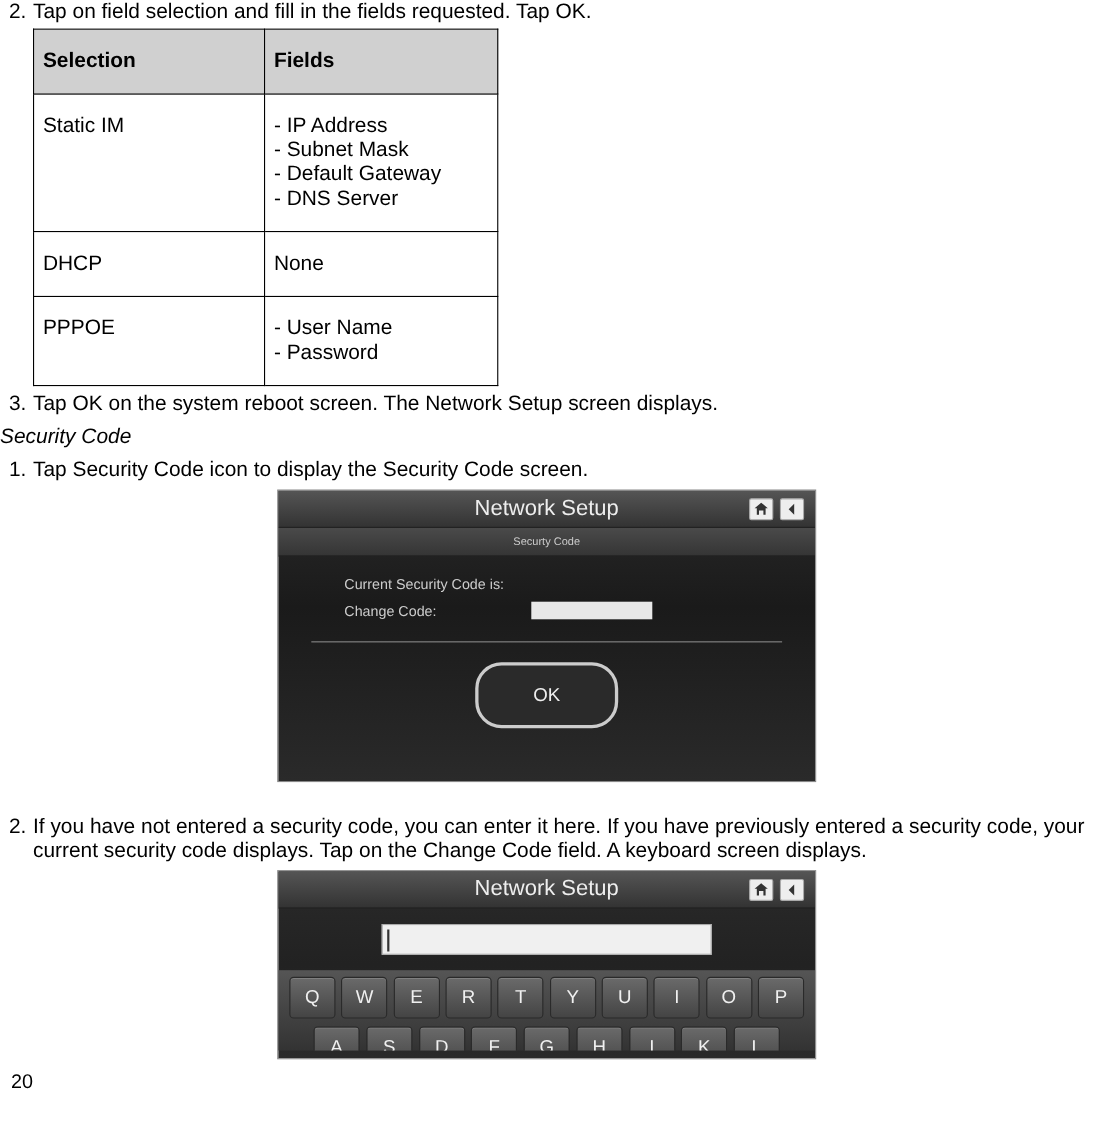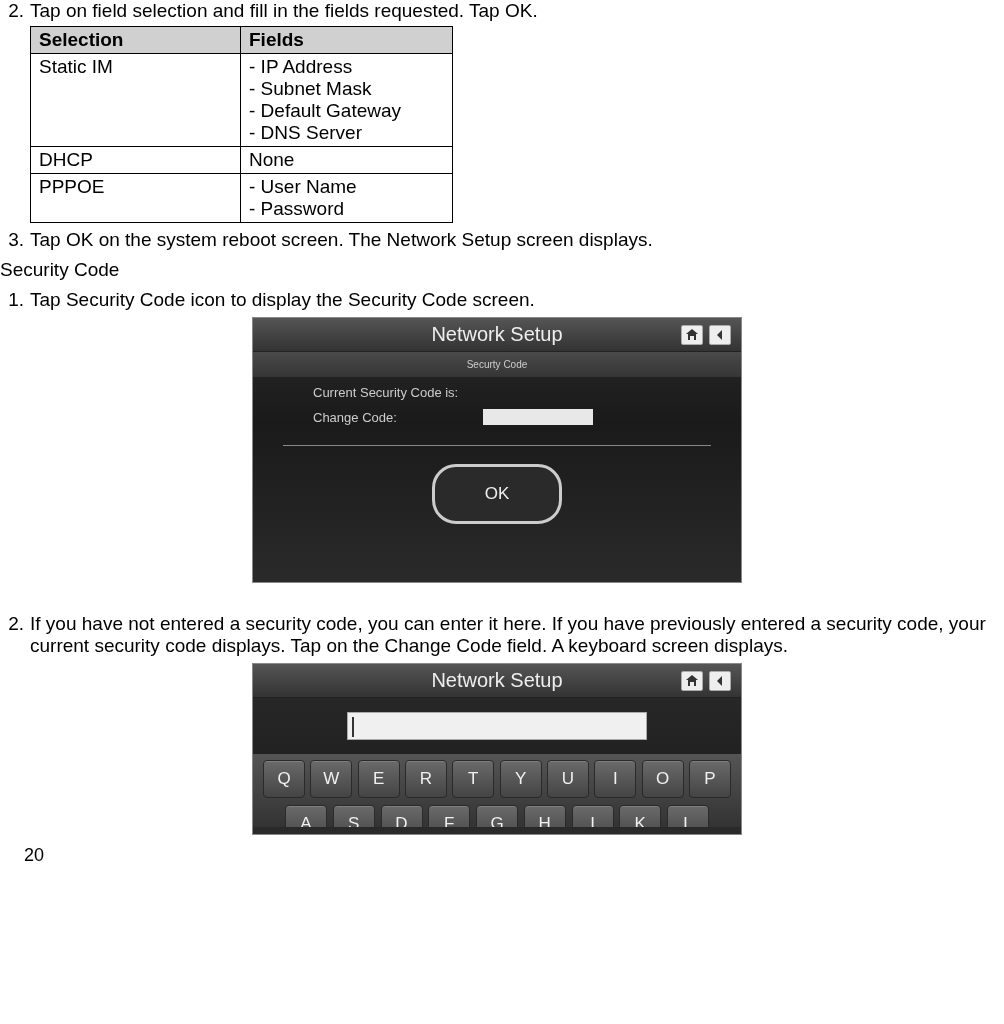--- a/index.html
+++ b/index.html
@@ -28,32 +28,33 @@
       margin-top: 4px;
       margin-bottom: 6px;
     }
     table {
       border-collapse: collapse;
       font-family: Arial, Helvetica, sans-serif;
       font-size: 19px;
     }
     th, td {
       border: 1px solid #000;
-      padding: 2px 8px;
+      padding: 18px 8px;
       text-align: left;
       vertical-align: top;
     }
     th {
       background: #d0d0d0;
       font-weight: bold;
     }
     th.col1, td.col1 { width: 210px; }
     th.col2, td.col2 { width: 212px; }
     .field-item { display: block; }
     .section-heading {
+      font-style: italic;
       margin: 8px 0;
     }
     .screenshot-wrap {
       display: flex;
       justify-content: center;
       margin: 6px 0 30px 0;
     }
     
     .device-screen {
       width: 490px;
@@ -98,21 +99,21 @@
       background: linear-gradient(#4a4a4a, #353535);
       height: 26px;
       display: flex;
       align-items: center;
       justify-content: center;
       font-size: 10px;
       color: #ccc;
       border-bottom: 1px solid #222;
     }
     .ds-body {
-      padding: 4px 30px 0 60px;
+      padding: 14px 30px 0 60px;
       font-size: 13px;
       color: #ccc;
     }
     .ds-row {
       display: flex;
       align-items: center;
       margin-bottom: 5px;
       height: 20px;
     }
     .ds-label { width: 170px; }
@@ -190,21 +191,21 @@
       color: #f0f0f0;
       font-size: 17px;
       display: flex;
       align-items: center;
       justify-content: center;
       box-shadow: 0 1px 0 rgba(255,255,255,0.15) inset;
     }
     .kbd-row.partial { overflow: hidden; height: 22px; }
     .page-num {
       position: absolute;
-      left: 24px;
+      left: 10px;
       font-size: 18px;
     }
     .page-num-wrap {
       position: relative;
       margin-top: 10px;
       height: 22px;
     }
   </style>
 </head>
 <body>

